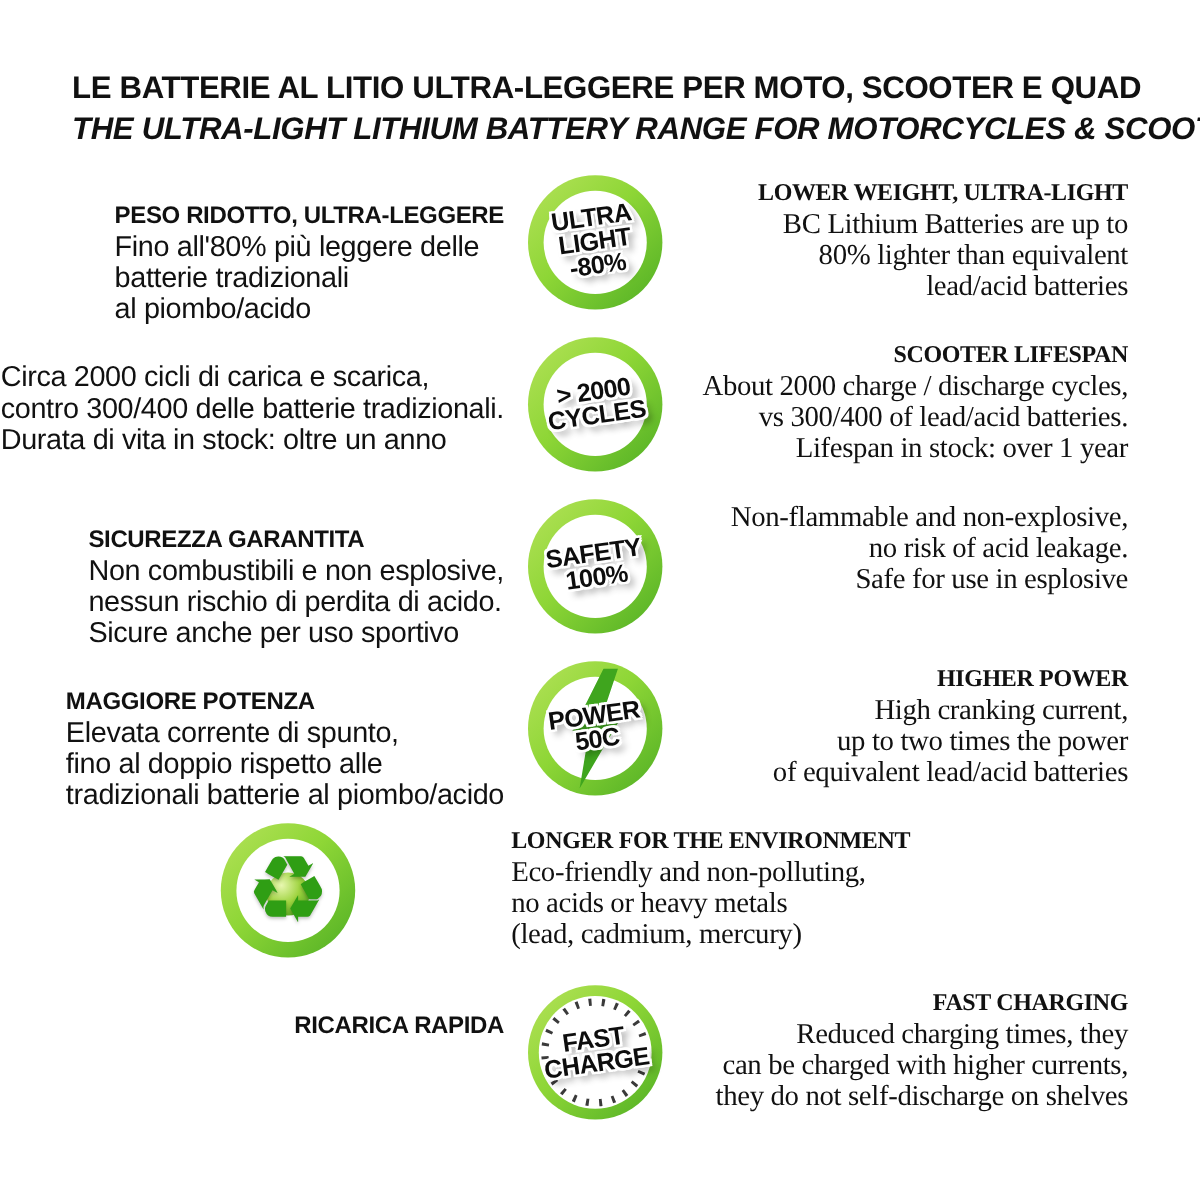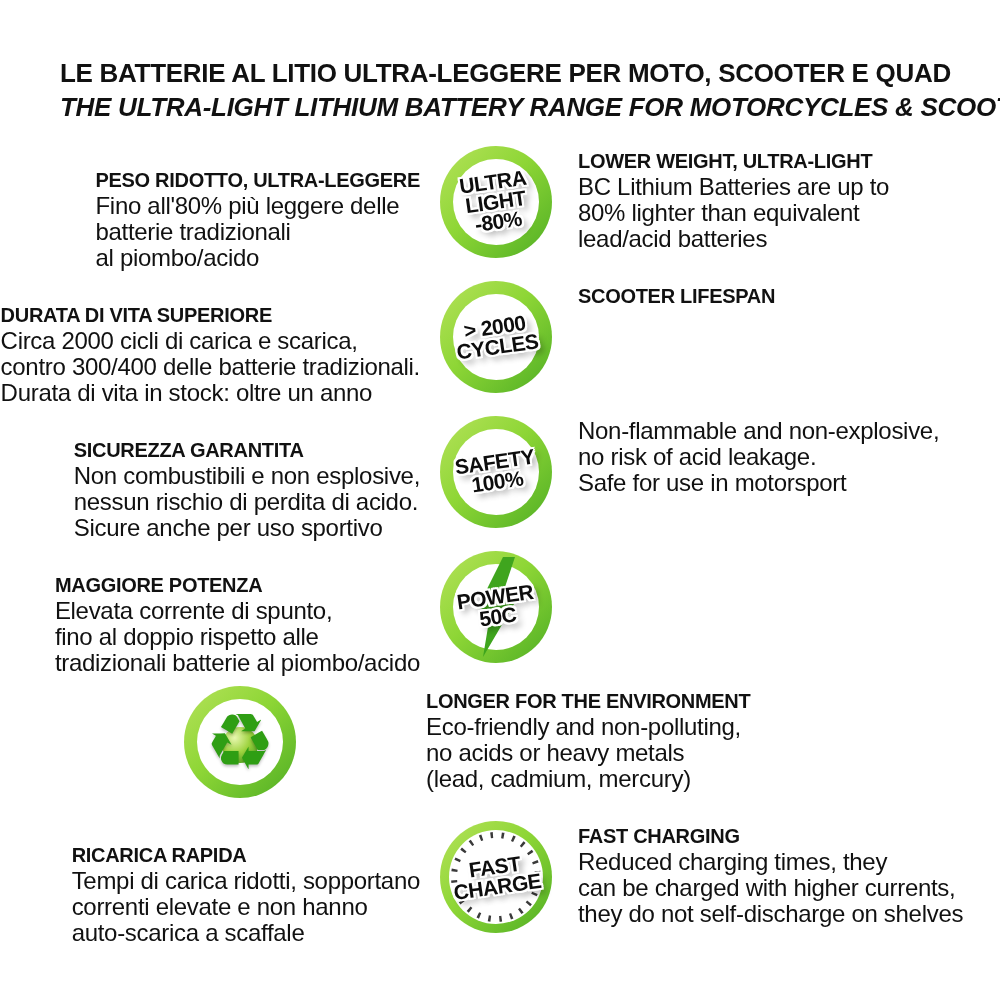--- a/index.html
+++ b/index.html
@@ -25,21 +25,21 @@
 
   
   .row{
     display:grid;
     grid-template-columns:360px 152px 1fr;
     min-height:135px;
     align-items:start;
   }
   .col-it{direction:rtl;text-align:right;padding-top:2px;}
   .col-it .inner{direction:ltr;unicode-bidi:embed;display:inline-block;text-align:left;margin-top:19px;}
-  .col-en{text-align:left;padding-left:6px;padding-top:2px;}
+  .col-en{text-align:right;padding-left:6px;padding-top:2px;font-family:Liberation Serif, serif;}
   .feat-title{
     font-size:20px;font-weight:700;letter-spacing:-0.3px;line-height:26px;white-space:pre;
   }
   .feat-body{
     font-size:24px;font-weight:400;letter-spacing:-0.3px;line-height:26px;white-space:pre;
   }
 
   
   .badge-col{display:flex;justify-content:center;}
   .badge{
@@ -109,35 +109,37 @@
     <div class="col-en">
       <div class="feat-title">LOWER WEIGHT, ULTRA-LIGHT</div>
       <div class="feat-body">BC Lithium Batteries are up to
 80% lighter than equivalent
 lead/acid batteries</div>
     </div>
   </div>
 
   <div class="row">
     <div class="col-it"><div class="inner">
-      <div class="feat-title">DURATA DI VITA SUPERIORE</div>
       <div class="feat-body">Circa 2000 cicli di carica e scarica,
 contro 300/400 delle batterie tradizionali.
 Durata di vita in stock: oltre un anno</div>
     </div></div>
     <div class="badge-col">
       <div class="badge">
         <div class="badge-inner">
           <div class="badge-text">&gt; 2000
 CYCLES</div>
         </div>
       </div>
     </div>
     <div class="col-en">
       <div class="feat-title">SCOOTER LIFESPAN</div>
+      <div class="feat-body">About 2000 charge / discharge cycles,
+vs 300/400 of lead/acid batteries.
+Lifespan in stock: over 1 year</div>
     </div>
   </div>
 
   <div class="row">
     <div class="col-it"><div class="inner">
       <div class="feat-title">SICUREZZA GARANTITA</div>
       <div class="feat-body">Non combustibili e non esplosive,
 nessun rischio di perdita di acido.
 Sicure anche per uso sportivo</div>
     </div></div>
@@ -145,21 +147,21 @@
       <div class="badge">
         <div class="badge-inner">
           <div class="badge-text">SAFETY
 100%</div>
         </div>
       </div>
     </div>
     <div class="col-en">
       <div class="feat-body">Non-flammable and non-explosive,
 no risk of acid leakage.
-Safe for use in motorsport</div>
+Safe for use in esplosive</div>
     </div>
   </div>
 
   <div class="row">
     <div class="col-it"><div class="inner">
       <div class="feat-title">MAGGIORE POTENZA</div>
       <div class="feat-body">Elevata corrente di spunto,
 fino al doppio rispetto alle
 tradizionali batterie al piombo/acido</div>
     </div></div>
@@ -167,20 +169,26 @@
       <div class="badge">
         <div class="badge-inner">
           <svg class="badge-art" width="70" height="100" viewBox="0 0 70 100">
             <polygon points="42,0 16,52 30,52 22,100 56,42 40,42 54,0" fill="#3fa51e"></polygon>
           </svg>
           <div class="badge-text">POWER
 50C</div>
         </div>
       </div>
     </div>
+    <div class="col-en">
+      <div class="feat-title">HIGHER POWER</div>
+      <div class="feat-body">High cranking current,
+up to two times the power
+of equivalent lead/acid batteries</div>
+    </div>
   </div>
 
   <div class="row">
     <div class="badge-col">
       <div class="badge">
         <div class="badge-inner">
           <div class="globe"></div>
           <span class="recycle-glyph">♻</span>
         </div>
       </div>
@@ -189,23 +197,20 @@
       <div class="feat-title">LONGER FOR THE ENVIRONMENT</div>
       <div class="feat-body">Eco-friendly and non-polluting,
 no acids or heavy metals
 (lead, cadmium, mercury)</div>
     </div>
   </div>
 
   <div class="row">
     <div class="col-it"><div class="inner">
       <div class="feat-title">RICARICA RAPIDA</div>
-      <div class="feat-body">Tempi di carica ridotti, sopportano
-correnti elevate e non hanno
-auto-scarica a scaffale</div>
     </div></div>
     <div class="badge-col">
       <div class="badge">
         <div class="badge-inner">
           <svg class="badge-art" width="100" height="100" viewBox="0 0 100 100">
             <circle cx="50" cy="50" r="47" fill="#ffffff"></circle>
             <circle cx="50" cy="50" r="42" fill="none" stroke="#3a3a3a" stroke-width="6" stroke-dasharray="2.5 8.5" transform="rotate(-8 50 50)"></circle>
           </svg>
           <div class="badge-text">FAST
 CHARGE</div>

